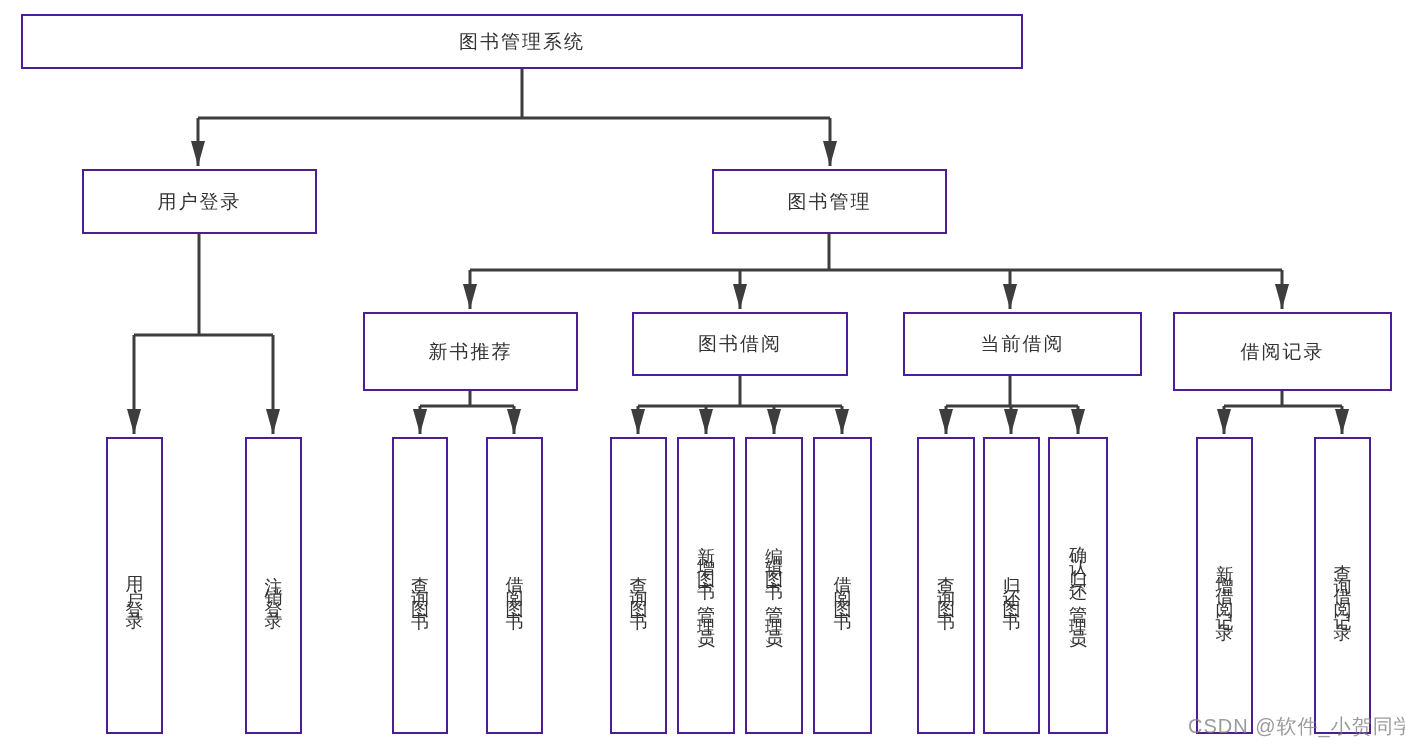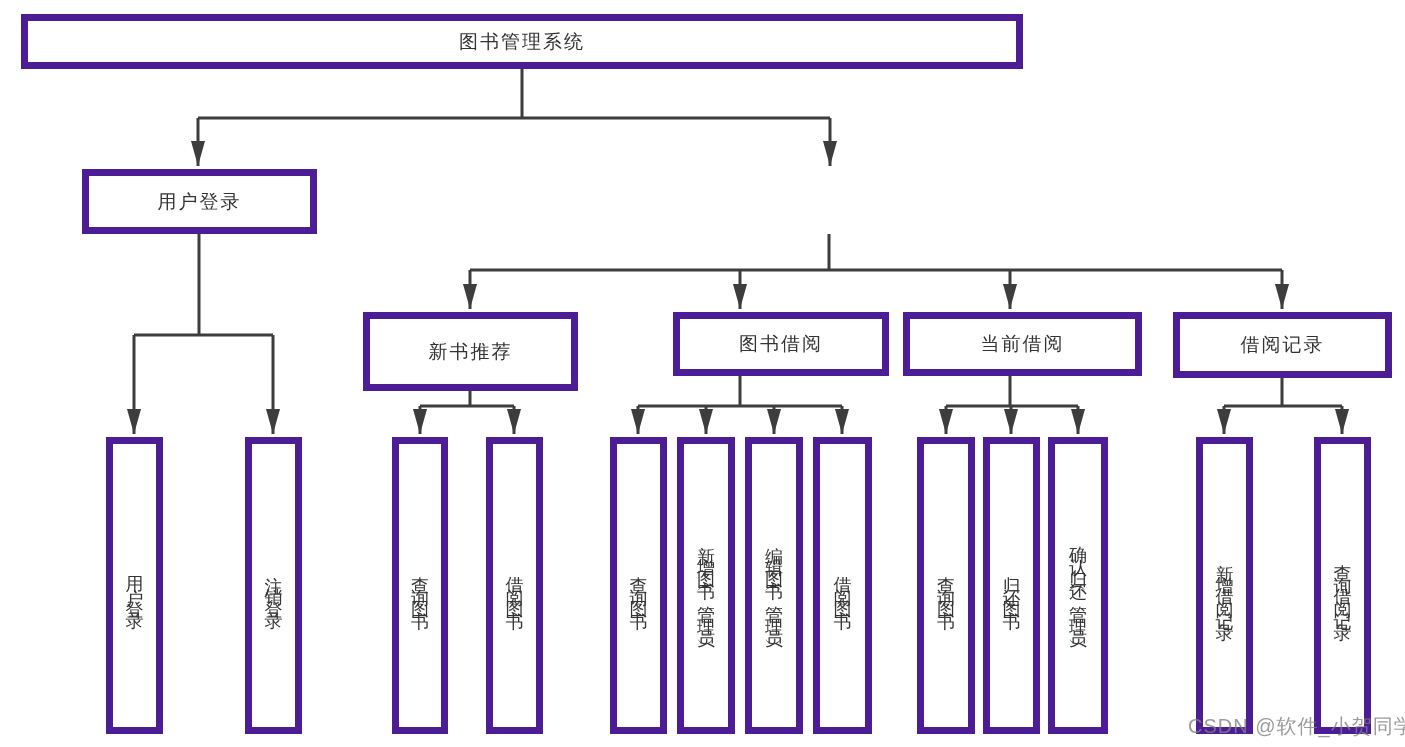--- a/index.html
+++ b/index.html
@@ -7,21 +7,21 @@
     position:relative;
     width:1405px; height:747px;
     background:#ffffff;
     font-family:"Liberation Sans", sans-serif;
     overflow:hidden;
   }
   svg.wires { position:absolute; left:0; top:0; z-index:1; }
   .box {
     position:absolute;
     background:#ffffff;
-    border:7px solid #4c1d95;
+    border:2px solid #4c1d95;
     box-sizing:border-box;
     display:flex;
     align-items:center;
     justify-content:center;
     color:#333333;
     z-index:2;
     text-align:center;
   }
   .h { font-size:19px; letter-spacing:2px; white-space:nowrap; }
   .v {
@@ -31,23 +31,23 @@
     letter-spacing:12px;
     line-height:1;
   }
   
   #b-root           { left:21px;  top:14px;  width:1002px; height:55px; }
   
   #b-user-login     { left:82px;  top:169px; width:235px; height:65px; }
   #b-book-mgmt      { left:712px; top:169px; width:235px; height:65px; }
   
   #b-new-book-rec   { left:363px;  top:312px; width:215px; height:79px; }
-  #b-book-borrow    { left:632px;  top:312px; width:216px; height:64px;margin-left:41px; }
+  #b-book-borrow    { left:632px;  top:312px; width:216px; height:64px; }
   #b-current-borrow { left:903px;  top:312px; width:239px; height:64px; }
-  #b-borrow-records { left:1173px; top:312px; width:219px; height:66px; }
+  #b-borrow-records { left:1173px; top:312px; width:219px; height:79px; }
   
   .leaf { top:437px; height:297px; }
   #b-ul-login   { left:106px;  width:57px; }
   #b-ul-logout  { left:245px;  width:57px; }
   #b-nb-query   { left:392px;  width:56px; }
   #b-nb-borrow  { left:486px;  width:57px; }
   #b-bb-query   { left:610px;  width:57px; }
   #b-bb-add     { left:677px;  width:58px; }
   #b-bb-edit    { left:745px;  width:58px; }
   #b-bb-borrow  { left:813px;  width:59px; }
@@ -109,20 +109,21 @@
     <line x1="1078" y1="406" x2="1078" y2="434" marker-end="url(#arw)"></line>
 
     <path d="M1282,376 V406 M1224,406 H1342"></path>
     <line x1="1224" y1="406" x2="1224" y2="434" marker-end="url(#arw)"></line>
     <line x1="1342" y1="406" x2="1342" y2="434" marker-end="url(#arw)"></line>
   </svg>
 
   <div class="box h" id="b-root">图书管理系统</div>
 
   <div class="box h" id="b-user-login">用户登录</div>
+  <div class="box h" id="b-book-mgmt">图书管理</div>
 
   <div class="box h" id="b-new-book-rec">新书推荐</div>
   <div class="box h" id="b-book-borrow">图书借阅</div>
   <div class="box h" id="b-current-borrow">当前借阅</div>
   <div class="box h" id="b-borrow-records">借阅记录</div>
 
   <div class="box v leaf" id="b-ul-login">用户登录</div>
   <div class="box v leaf" id="b-ul-logout">注销登录</div>
   <div class="box v leaf" id="b-nb-query">查询图书</div>
   <div class="box v leaf" id="b-nb-borrow">借阅图书</div>

